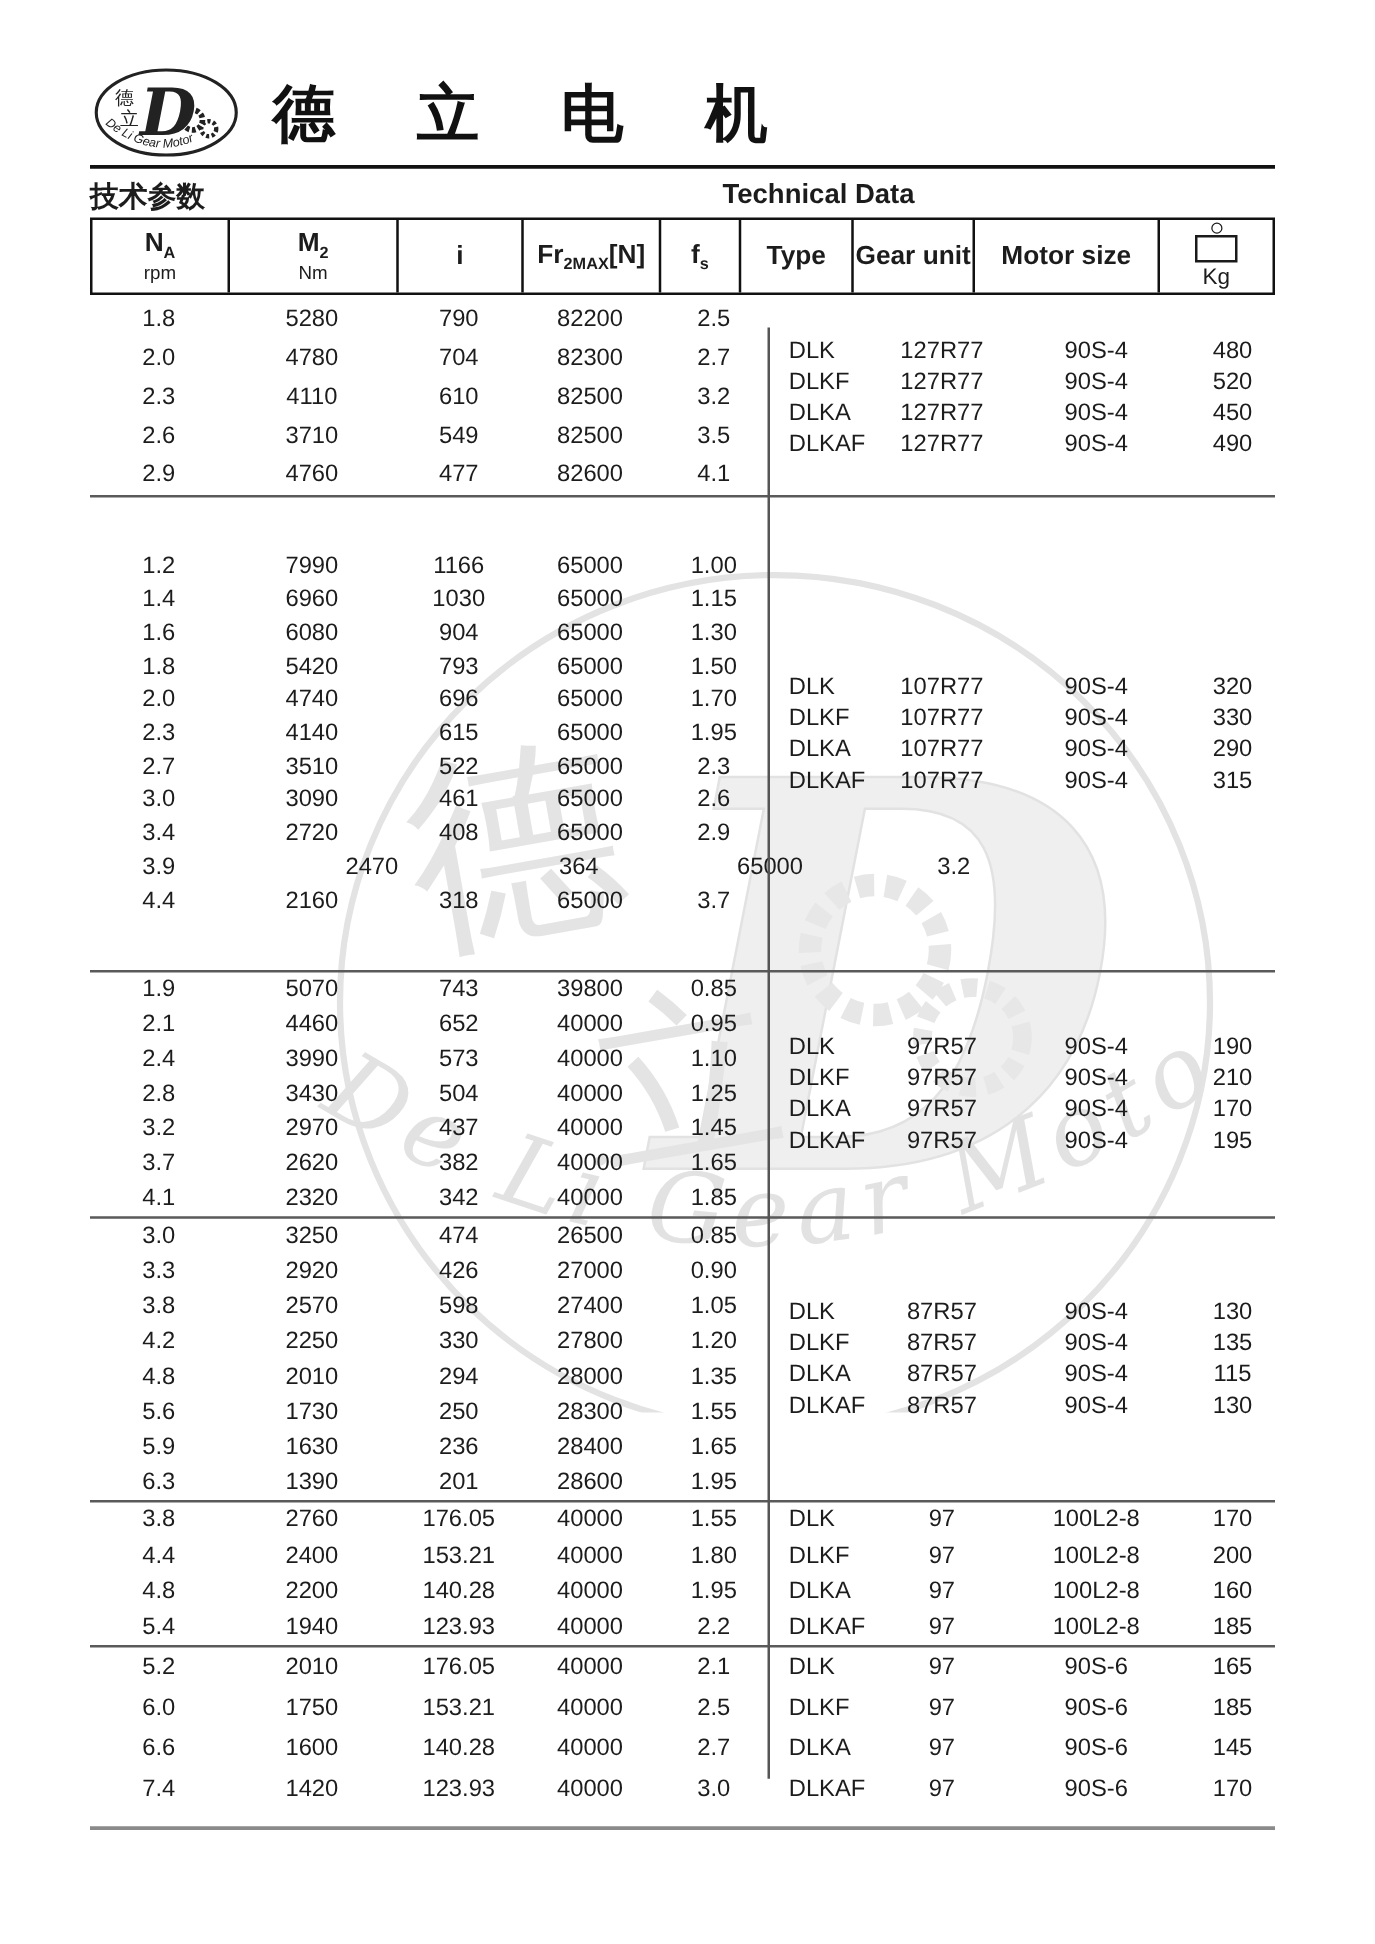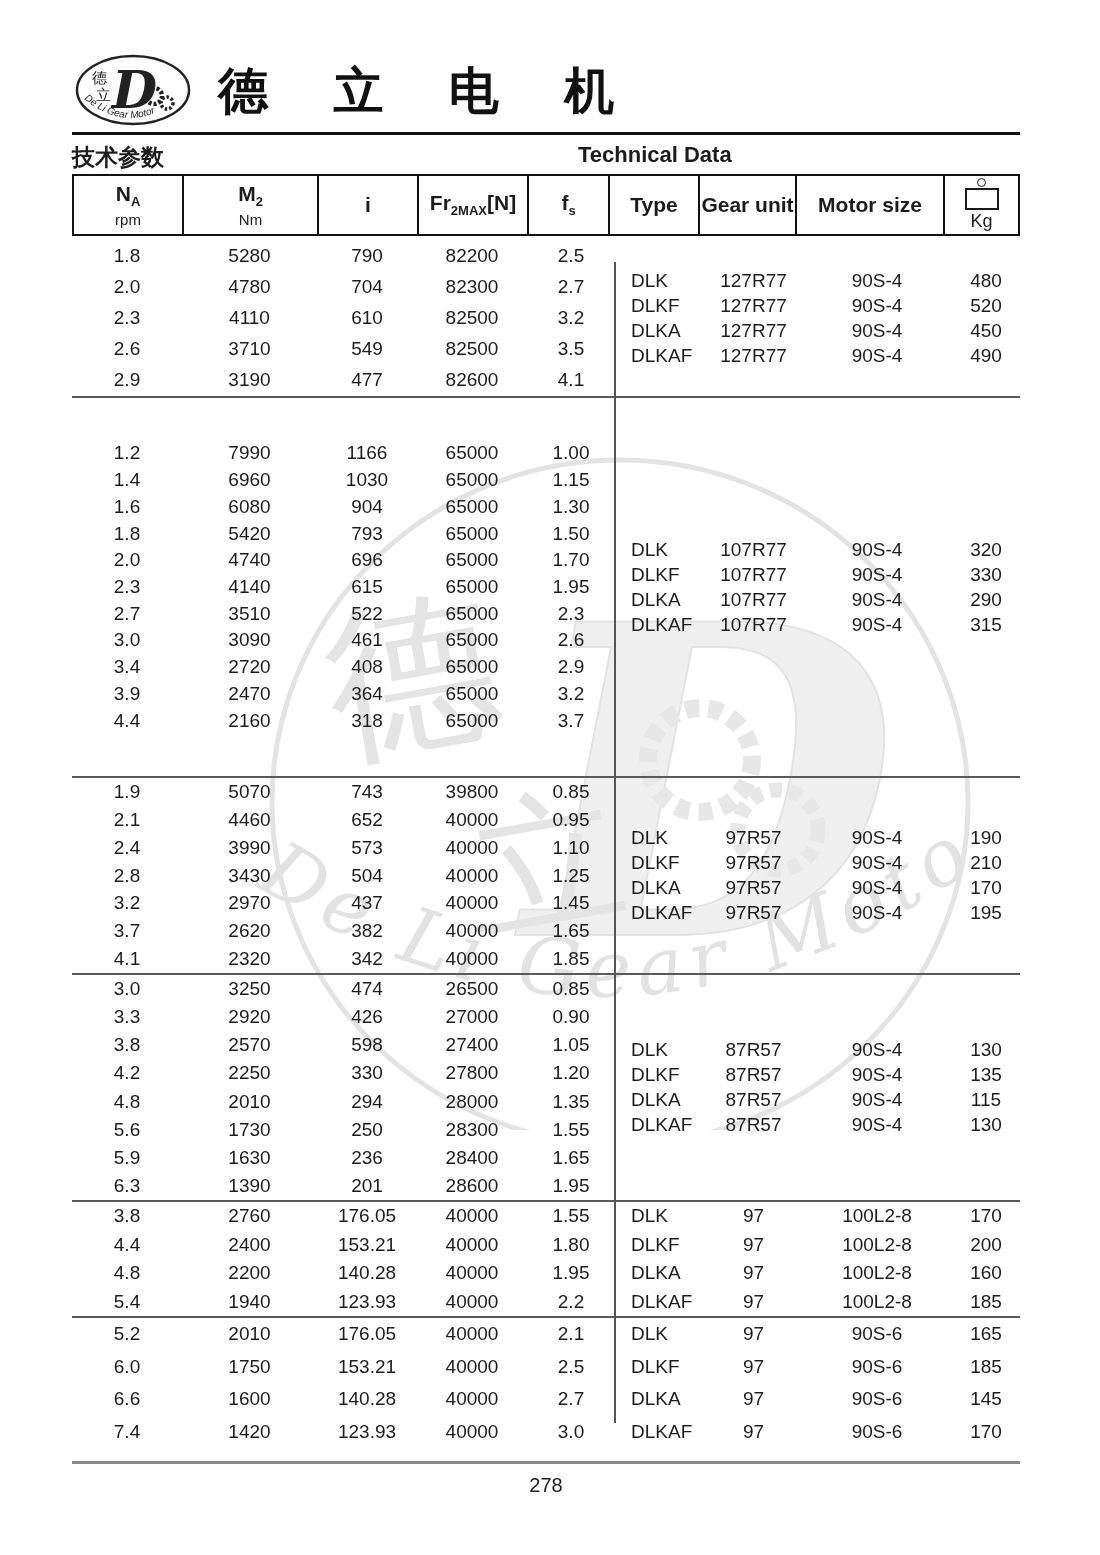--- a/index.html
+++ b/index.html
@@ -25,21 +25,21 @@
 
   
   .thead{margin-top:4px;display:flex;border:2px solid #111;height:62px;box-sizing:border-box;}
   .th{border-right:2px solid #111;box-sizing:border-box;display:flex;flex-direction:column;
       align-items:center;justify-content:center;flex:0 0 auto;}
   .th:last-child{border-right:none;flex:1 1 auto;}
   .th-main{font-size:21px;font-weight:bold;white-space:nowrap;}
   .th-main sub{font-size:13px;}
   .th-sub{font-size:15px;margin-top:1px;}
   .w-na{width:110px}.w-m2{width:135px}.w-i{width:100px}.w-fr{width:110px}
-  .w-fs{width:81px}.w-type{width:90px}.w-gear{width:97px}.w-motor{width:148px}.w-kg{width:66px}
+  .w-fs{width:64px}.w-type{width:90px}.w-gear{width:97px}.w-motor{width:148px}.w-kg{width:66px}
   .kg-knob{width:7px;height:7px;border:1.5px solid #1a1a1a;border-radius:50%;}
   .kg-body{width:30px;height:18px;border:2px solid #1a1a1a;margin-top:1px;}
   .kg-label{font-size:18px;margin-top:1px;}
 
   
   .data-section{position:relative;margin-top:4px;}
   .vline{position:absolute;left:542px;top:22px;bottom:25px;width:2px;background:#555;}
   .group{display:flex;box-sizing:border-box;}
   .group.sep{border-top:2px solid #5a5a5a;}
   .g-left{width:543px;display:flex;flex-direction:column;justify-content:center;}
@@ -159,21 +159,21 @@
             </div>
             <div class="drow" style="height: 31.2px;">
               <span class="cell c-na">2.6</span>
               <span class="cell c-m2">3710</span>
               <span class="cell c-i">549</span>
               <span class="cell c-fr">82500</span>
               <span class="cell c-fs">3.5</span>
             </div>
             <div class="drow" style="height: 31.2px;">
               <span class="cell c-na">2.9</span>
-              <span class="cell c-m2">3190</span>
+              <span class="cell c-m2">4760</span>
               <span class="cell c-i">477</span>
               <span class="cell c-fr">82600</span>
               <span class="cell c-fs">4.1</span>
             </div>
           </div>
           <div class="g-right">
             <div class="drow" style="height: 25px;">
               <span class="cell c-type">DLK</span>
               <span class="cell c-gear">127R77</span>
               <span class="cell c-motor">90S-4</span>
@@ -257,21 +257,21 @@
               <span class="cell c-fr">65000</span>
               <span class="cell c-fs">2.6</span>
             </div>
             <div class="drow" style="height: 26.7273px;">
               <span class="cell c-na">3.4</span>
               <span class="cell c-m2">2720</span>
               <span class="cell c-i">408</span>
               <span class="cell c-fr">65000</span>
               <span class="cell c-fs">2.9</span>
             </div>
-            <div class="drow" style="height: 26.7273px;">
+            <div class="drow" style="height: 26.7273px; gap: 48px;">
               <span class="cell c-na">3.9</span>
               <span class="cell c-m2">2470</span>
               <span class="cell c-i">364</span>
               <span class="cell c-fr">65000</span>
               <span class="cell c-fs">3.2</span>
             </div>
             <div class="drow" style="height: 26.7273px;">
               <span class="cell c-na">4.4</span>
               <span class="cell c-m2">2160</span>
               <span class="cell c-i">318</span>
@@ -584,15 +584,14 @@
               <span class="cell c-gear">97</span>
               <span class="cell c-motor">90S-6</span>
               <span class="cell c-kg">170</span>
             </div>
           </div>
         </div>
       </div>
   </div>
 
   <div class="footer-rule"></div>
-  <div class="page-number">278</div>
 
 </div>
 
 </body></html>

